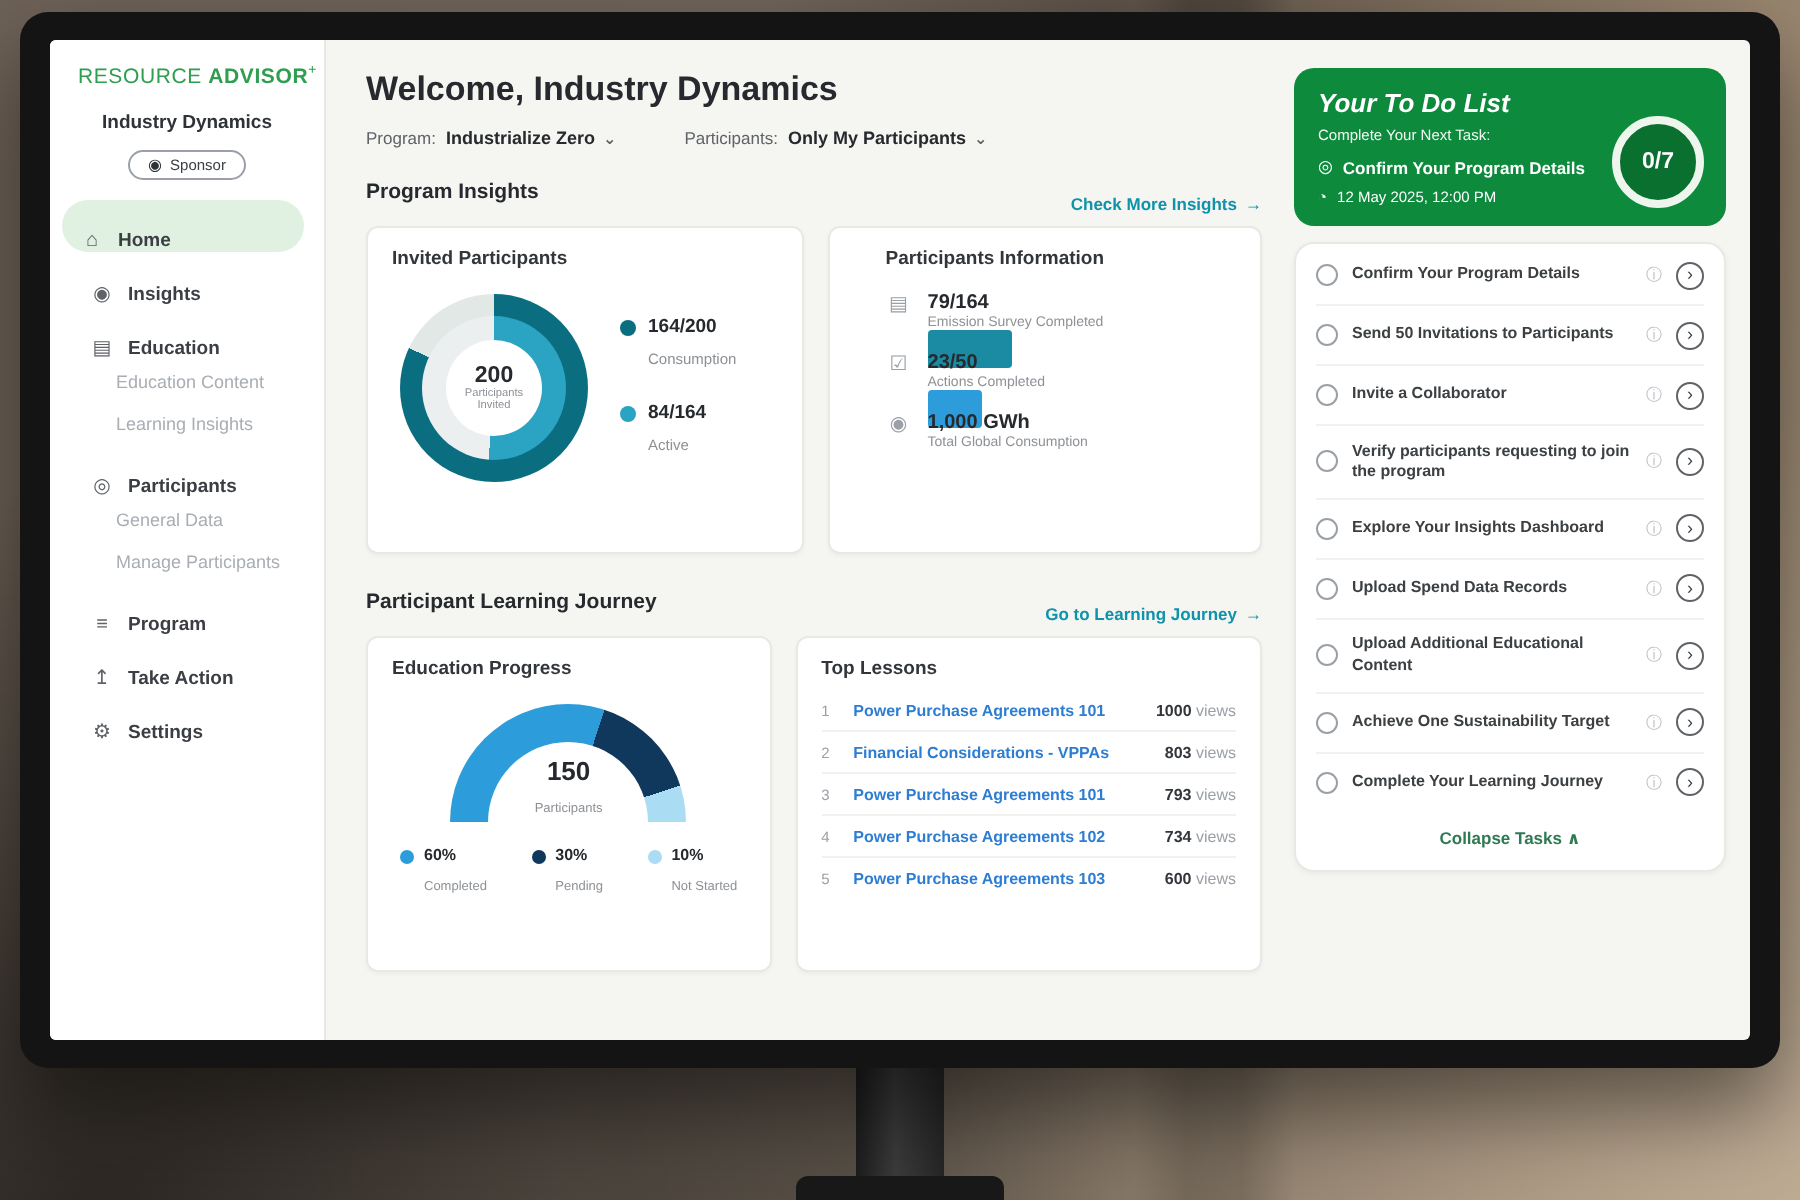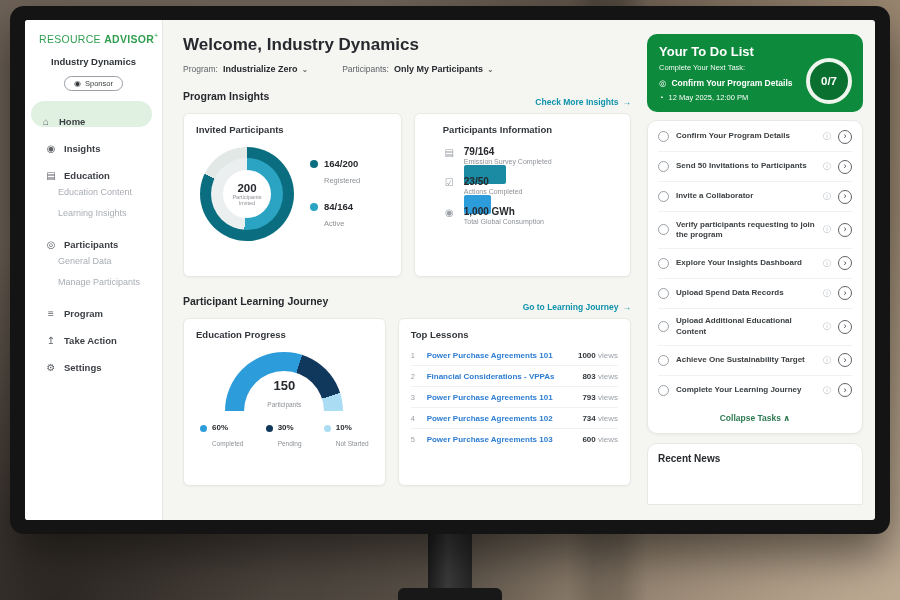--- a/index.html
+++ b/index.html
@@ -104,21 +104,21 @@
   .lesson-rank { font-size:7.5px; color:#9aa0a6; width:7px; }
   .lesson-title { flex:1; font-size:8px; color:#2d7dd2; font-weight:bold; cursor:pointer; }
   .lesson-views { font-size:8px; color:#55595e; white-space:nowrap; }
   .lesson-views b { color:#32363b; font-weight:bold; }
   .lesson-views span { color:#9aa0a6; }
   .lessons-list { margin-top:5px; }
 
   
   .rightcol { width:232px; flex:none; padding:14px 12px 0 4px; }
   .todo-green { position:relative; background:#0d8a3c; border-radius:10px; padding:10px 12px; color:#fff; }
-  .todo-title { font-size:13px; font-weight:bold; }
+  .todo-title { font-size:13px; font-weight:bold;font-style:italic; }
   .todo-sub { font-size:7.5px; margin:4px 0 6px; opacity:.95; }
   .todo-task { font-size:8.5px; font-weight:bold; display:flex; align-items:center; gap:5px; max-width:150px; }
   .todo-due { font-size:7.5px; margin-top:5px; display:flex; align-items:center; gap:5px; }
   .todo-badge { position:absolute; right:11px; top:24px; width:46px; height:46px; border-radius:50%;
     border:4px solid #edf5ec; background:#0a7030; display:flex; align-items:center; justify-content:center;
     font-weight:bold; font-size:11.5px; color:#fff; }
   .todo-card { background:#fff; border:1px solid #e8e8e4; border-radius:10px; margin-top:8px;
     padding:1px 10px; box-shadow:0 1px 3px rgba(0,0,0,.05); }
   .task { display:flex; align-items:center; gap:7px; padding:7.5px 0; border-bottom:1px solid #f1f1ee; cursor:pointer; }
   .task-check { width:11px; height:11px; border:1.4px solid #9aa0a6; border-radius:50%; flex:none; }
@@ -235,21 +235,21 @@
                 <div class="donut-hole">
                   <b>200</b>
                   <small>Participants Invited</small>
                 </div>
               </div>
               <div class="inv-legend">
                 <div class="leg-item">
                   <span class="leg-dot" style="background: rgb(11, 110, 128);"></span>
                   <span>
                     <b class="leg-val">164/200</b>
-                    <span class="leg-lab">Registered</span>
+                    <span class="leg-lab">Consumption</span>
                   </span>
                 </div>
                 <div class="leg-item">
                   <span class="leg-dot" style="background: rgb(43, 163, 194);"></span>
                   <span>
                     <b class="leg-val">84/164</b>
                     <span class="leg-lab">Active</span>
                   </span>
                 </div>
               </div>
@@ -428,20 +428,17 @@
           </div>
           <div class="task" style="border-bottom:none">
             <span class="task-check"></span>
             <span class="task-label">Complete Your Learning Journey</span>
             <span class="task-info">ⓘ</span>
             <span class="task-go">›</span>
           </div>
           <div class="collapse-row">Collapse Tasks ∧</div>
         </div>
 
-        <div class="news-card">
-          <div class="news-title">Recent News</div>
-        </div>
       </aside>
 
     </div>
   </div>
 </div>
 
 </body></html>

